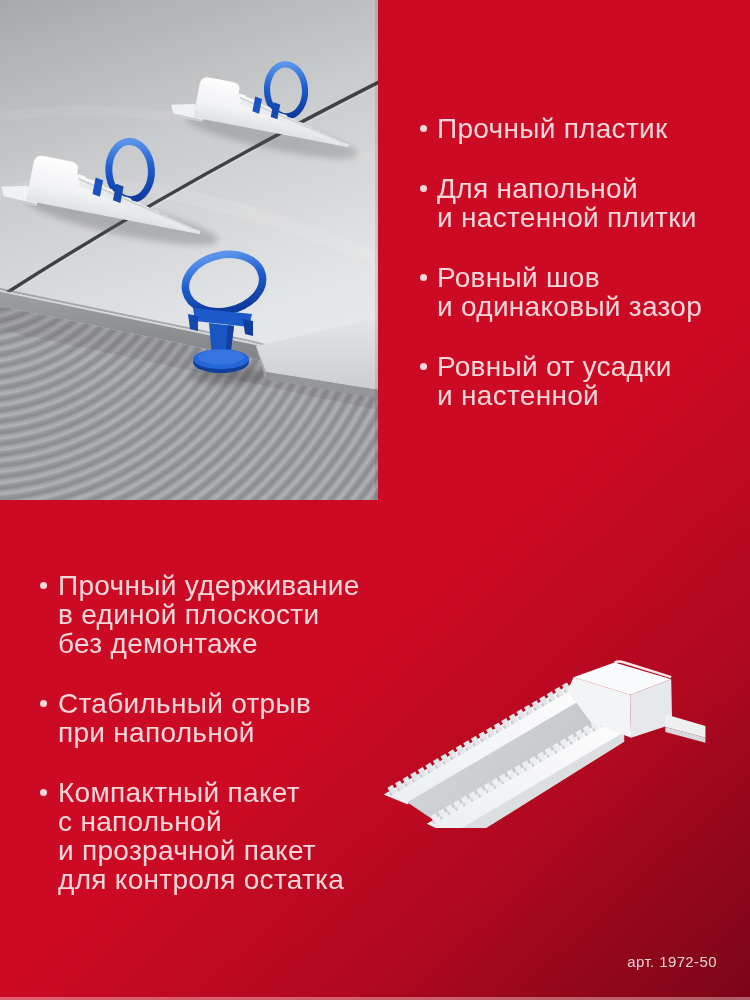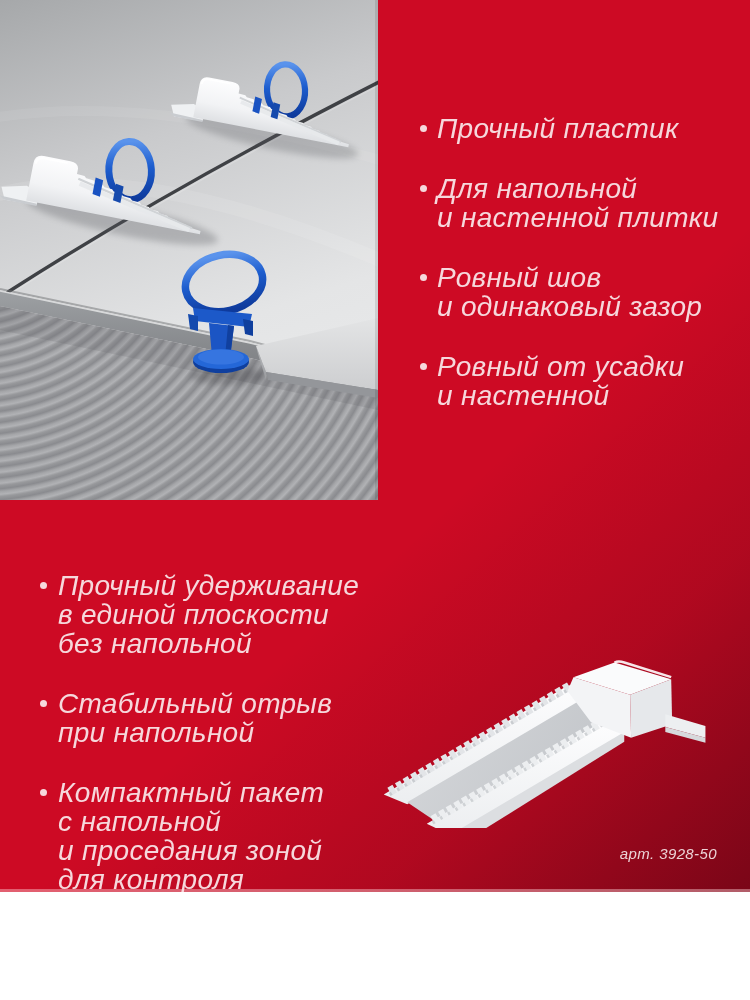--- a/index.html
+++ b/index.html
@@ -1,24 +1,23 @@
 <!DOCTYPE html>
 <html><head>
 <meta charset="utf-8">
 <style>
   html,body{margin:0;padding:0;}
   .poster{
     position:relative;
-    width:750px;height:892px;
+    width:750px;height:1000px;
     overflow:hidden;
     font-family:"Liberation Sans", sans-serif;
     background:
       linear-gradient(137deg, rgba(0,0,0,0) 58%, rgba(46,2,12,0.18) 78%, rgba(46,2,12,0.52) 100%),
       #cd0a24;
-    font-style: italic;
   }
   .photo{
     position:absolute;left:0;top:0;width:378px;height:500px;
     background:#c6c7c9;
   }
   .photo svg{display:block;}
   .features{
     position:absolute;margin:0;padding:0;list-style:none;
     color:#f6d8dc;font-size:28px;line-height:29px;font-weight:400;
     letter-spacing:0.3px;
@@ -176,32 +175,32 @@
       <span class="fline">Ровный от усадки</span>
       <span class="fline">и настенной</span>
     </li>
   </ul>
 
   <ul class="features features-bottom">
     <li>
       <span class="dot"></span>
       <span class="fline">Прочный удерживание</span>
       <span class="fline">в единой плоскости</span>
-      <span class="fline">без напольной</span>
+      <span class="fline">без демонтаже</span>
     </li>
     <li>
       <span class="dot"></span>
       <span class="fline">Стабильный отрыв</span>
       <span class="fline">при напольной</span>
     </li>
     <li>
       <span class="dot"></span>
       <span class="fline">Компактный пакет</span>
       <span class="fline">с напольной</span>
-      <span class="fline">и проседания зоной</span>
+      <span class="fline">и прозрачной пакет</span>
       <span class="fline">для контроля остатка</span>
     </li>
   </ul>
 
   <div class="render">
     <svg viewBox="0 0 360 200" xmlns="http://www.w3.org/2000/svg">
       <defs>
         <linearGradient id="wTop" x1="0" y1="0" x2="0" y2="1">
           <stop offset="0" stop-color="#fdfdfe"></stop>
           <stop offset="1" stop-color="#eceef0"></stop>
@@ -226,16 +225,16 @@
       <path d="M 206,46 L 248,31 L 306,48 L 264,64 Z" fill="#fafbfc"></path>
       <path d="M 264,64 L 306,48 L 307,94 L 265,108 Z" fill="#e6e8eb"></path>
       <path d="M 206,46 L 264,64 L 265,108 L 224,92 L 200,60 Z" fill="#f3f4f6"></path>
       <path d="M 248,31 Q 252,29 258,31 L 306,46" stroke="#ffffff" stroke-width="2.5" fill="none" opacity="0.9"></path>
 
       <path d="M 300,84 L 341,96 L 341,108 L 300,97 Z" fill="#edeff1"></path>
       <path d="M 300,97 L 341,108 L 341,113 L 300,102 Z" fill="#d7d9dc"></path>
     </svg>
   </div>
 
-  <div class="art">арт. 3928-50</div>
+  <div class="art">арт. 1972-50</div>
 
   <div class="bottom-edge"></div>
 </div>
 
 </body></html>

